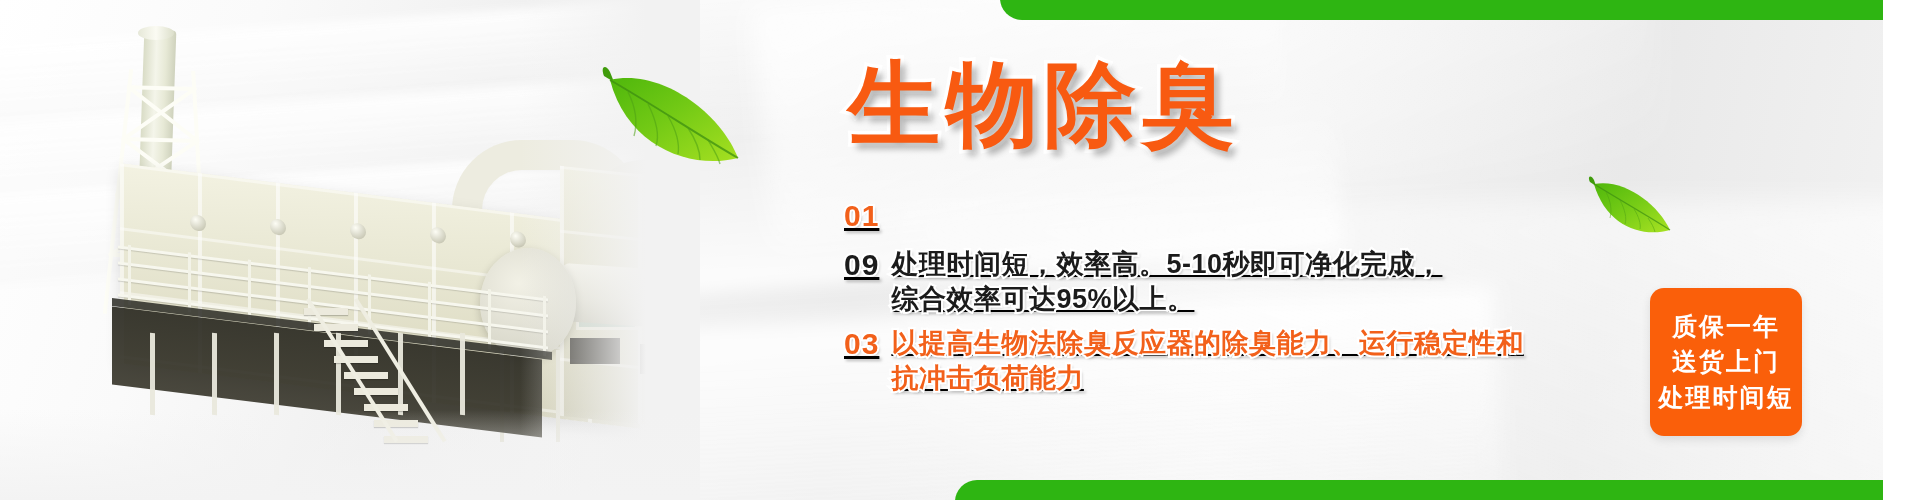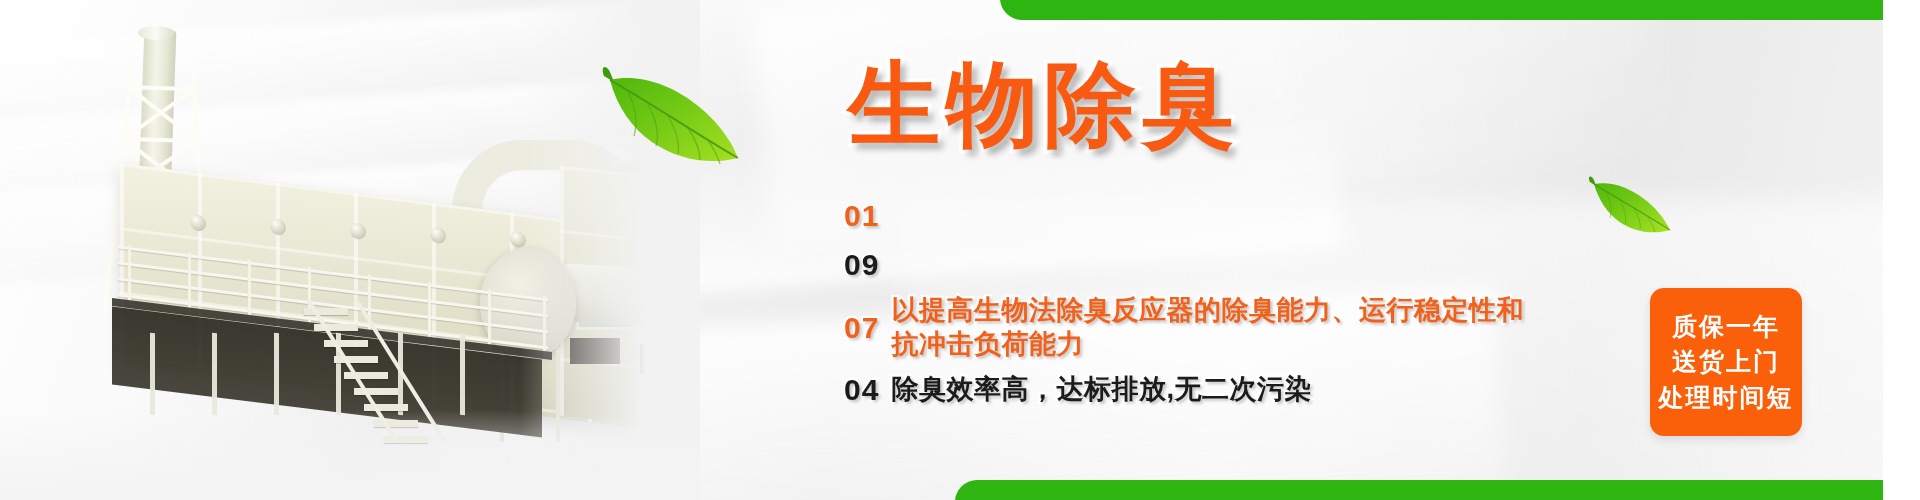--- a/index.html
+++ b/index.html
@@ -106,21 +106,21 @@
   .title{
     position:absolute;left:848px;top:58px;
     font-size:92px;line-height:1;font-weight:bold;letter-spacing:6px;
     color:#f85a11;
     -webkit-text-stroke:7px #ffffff;
     paint-order:stroke fill;
     text-shadow:5px 6px 6px rgba(0,0,0,.28);
     white-space:nowrap;
   }
   .list{position:absolute;left:844px;top:198px;width:800px;}
-  .row{display:flex;align-items:center;margin-bottom:12px;}
+  .row{display:flex;align-items:flex-start;margin-bottom:12px;text-decoration:underline;}
   .num{
     font-size:30px;font-weight:bold;line-height:1.18;letter-spacing:1px;
     margin-right:12px;flex:0 0 auto;
     -webkit-text-stroke:4px #ffffff;paint-order:stroke fill;
     text-shadow:2px 2px 3px rgba(0,0,0,.25);
   }
   .txt{
     font-size:27px;font-weight:bold;line-height:1.28;letter-spacing:.5px;
     -webkit-text-stroke:4px #ffffff;paint-order:stroke fill;
     text-shadow:2px 2px 3px rgba(0,0,0,.25);
@@ -296,32 +296,30 @@
   <div class="title">生物除臭</div>
 
   <div class="list">
 
     <div class="row row-1">
       <span class="num c-orange">01</span>
     </div>
 
     <div class="row row-2">
       <span class="num c-dark">09</span>
+      <span class="txt c-dark">处理时间短，效率高。5-10秒即可净化完成，
+综合效率可达95%以上。</span>
     </div>
 
     <div class="row row-3">
-      <span class="num c-orange">07</span>
+      <span class="num c-orange">03</span>
       <span class="txt c-orange">以提高生物法除臭反应器的除臭能力、运行稳定性和
 抗冲击负荷能力</span>
     </div>
 
-    <div class="row">
-      <span class="num c-dark">04</span>
-      <span class="txt c-dark">除臭效率高，达标排放,无二次污染</span>
-    </div>
 
   </div>
 
   <div class="badge">
     <div class="badge-line">质保一年</div>
     <div class="badge-line">送货上门</div>
     <div class="badge-line">处理时间短</div>
   </div>
 
 </div>

